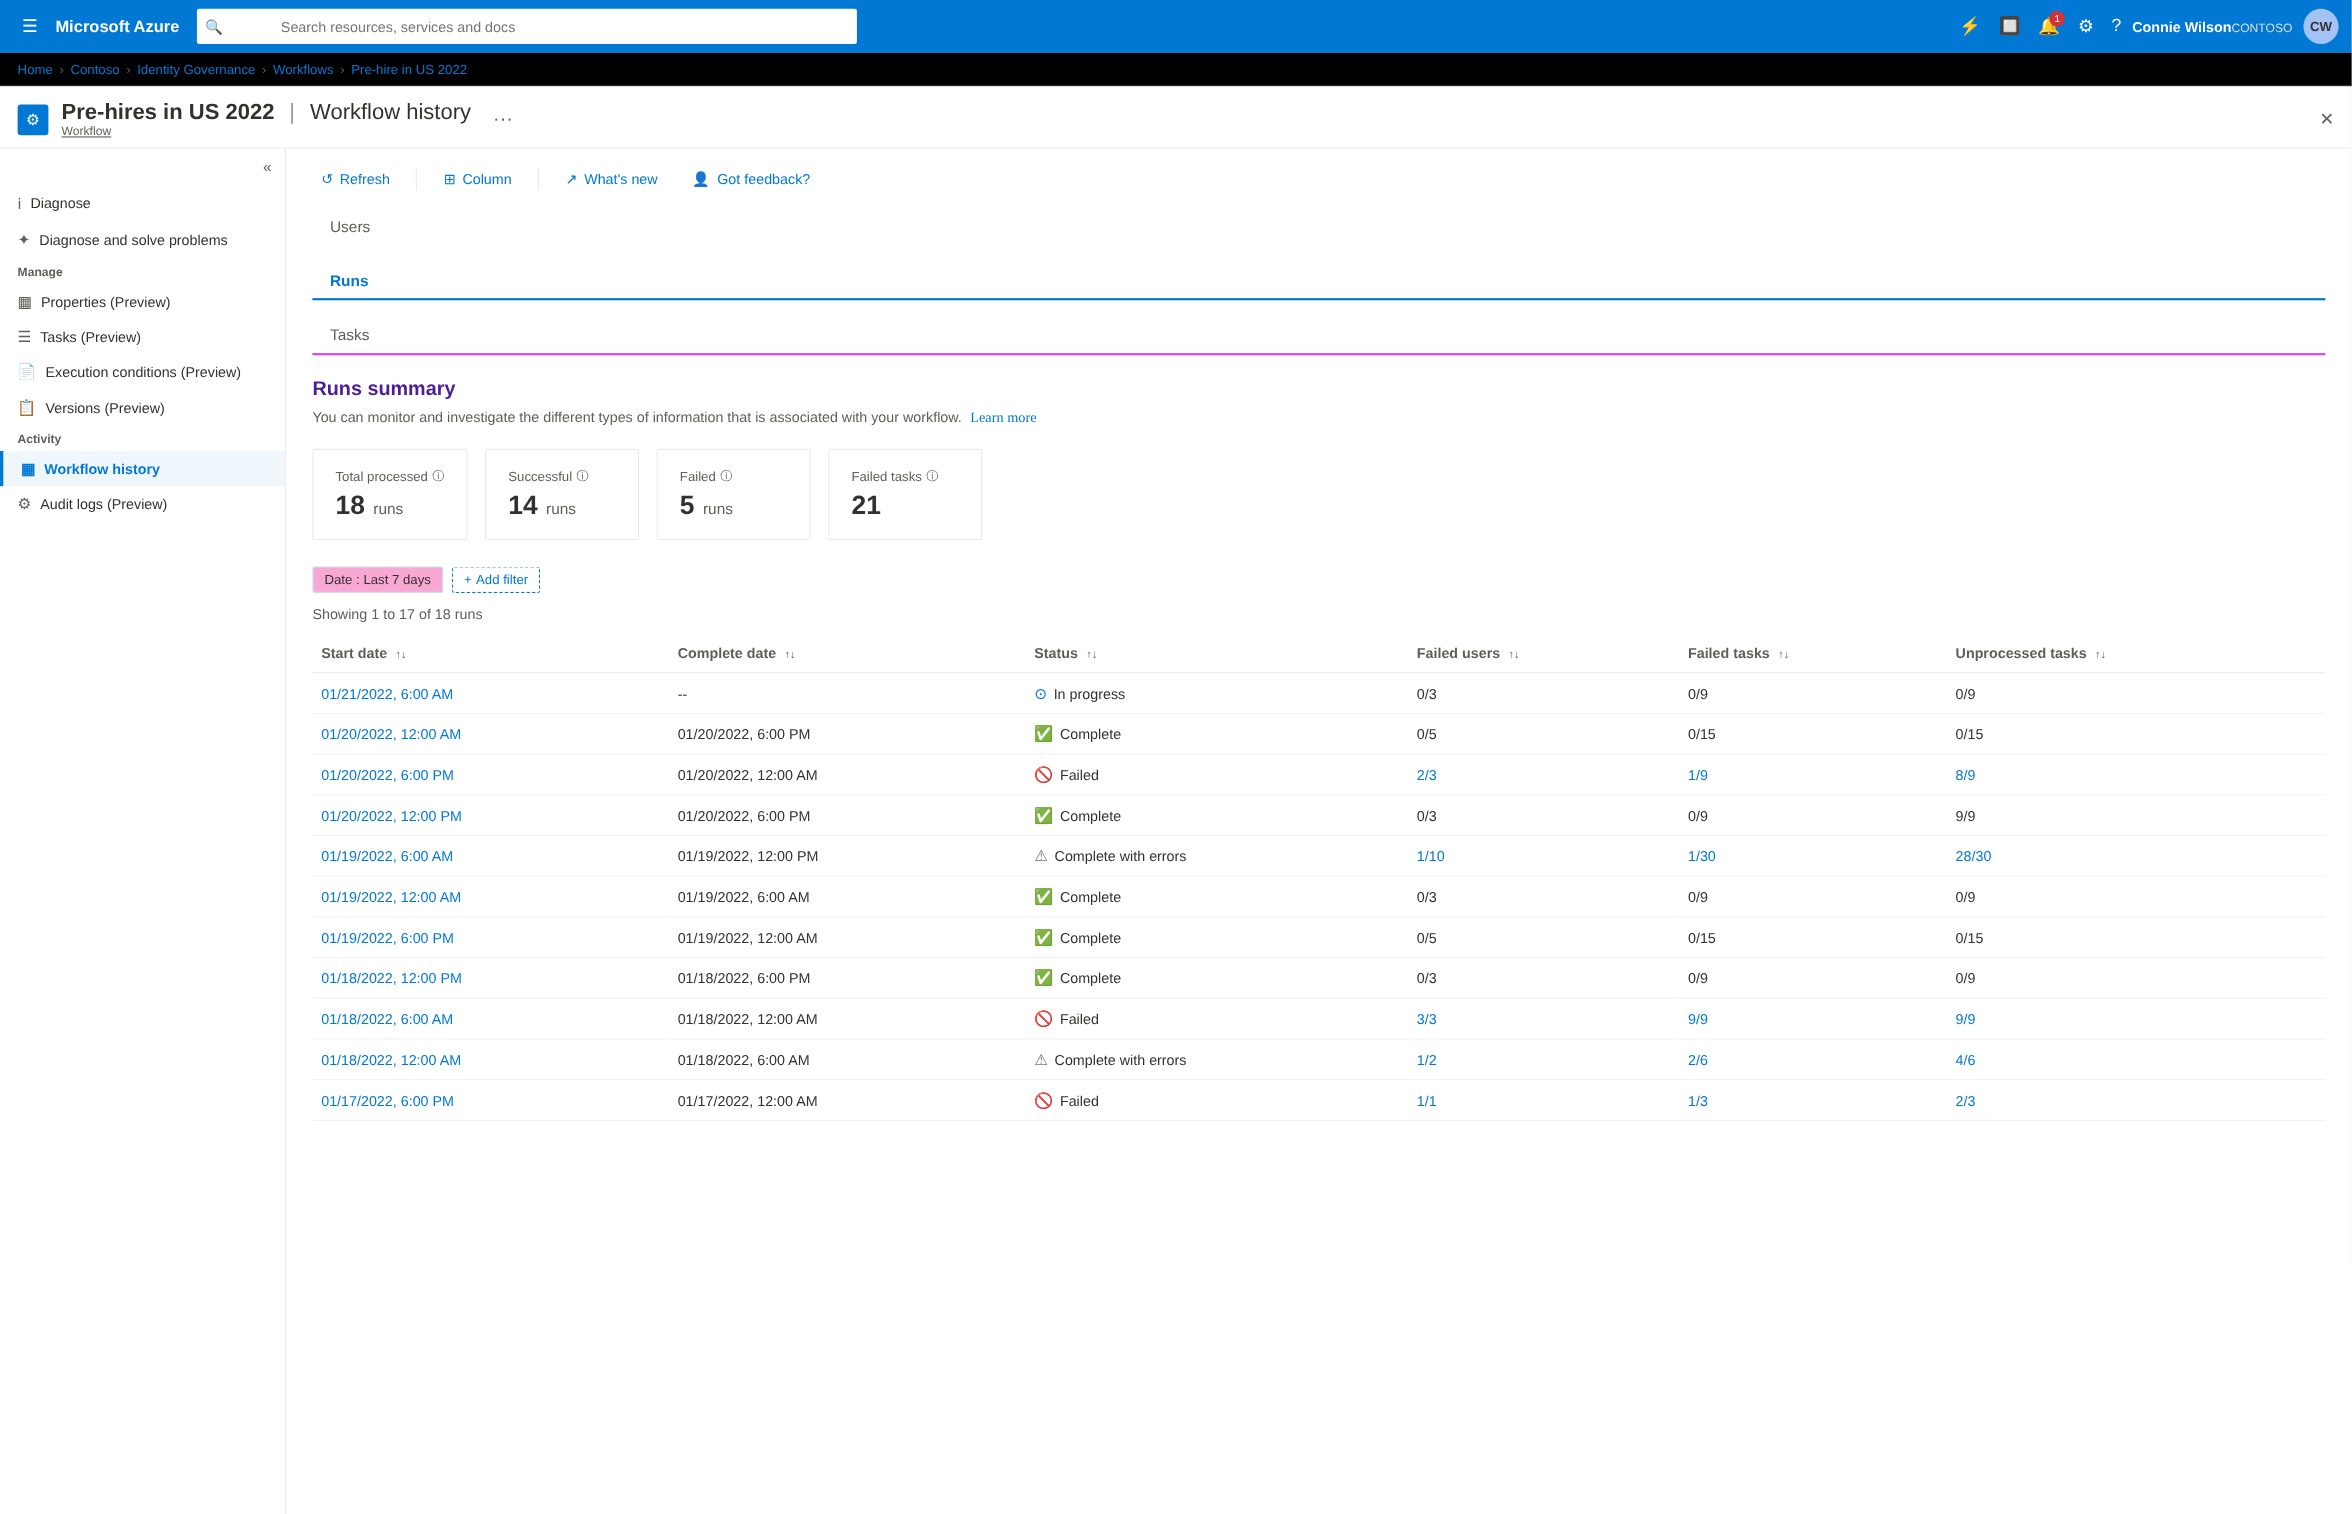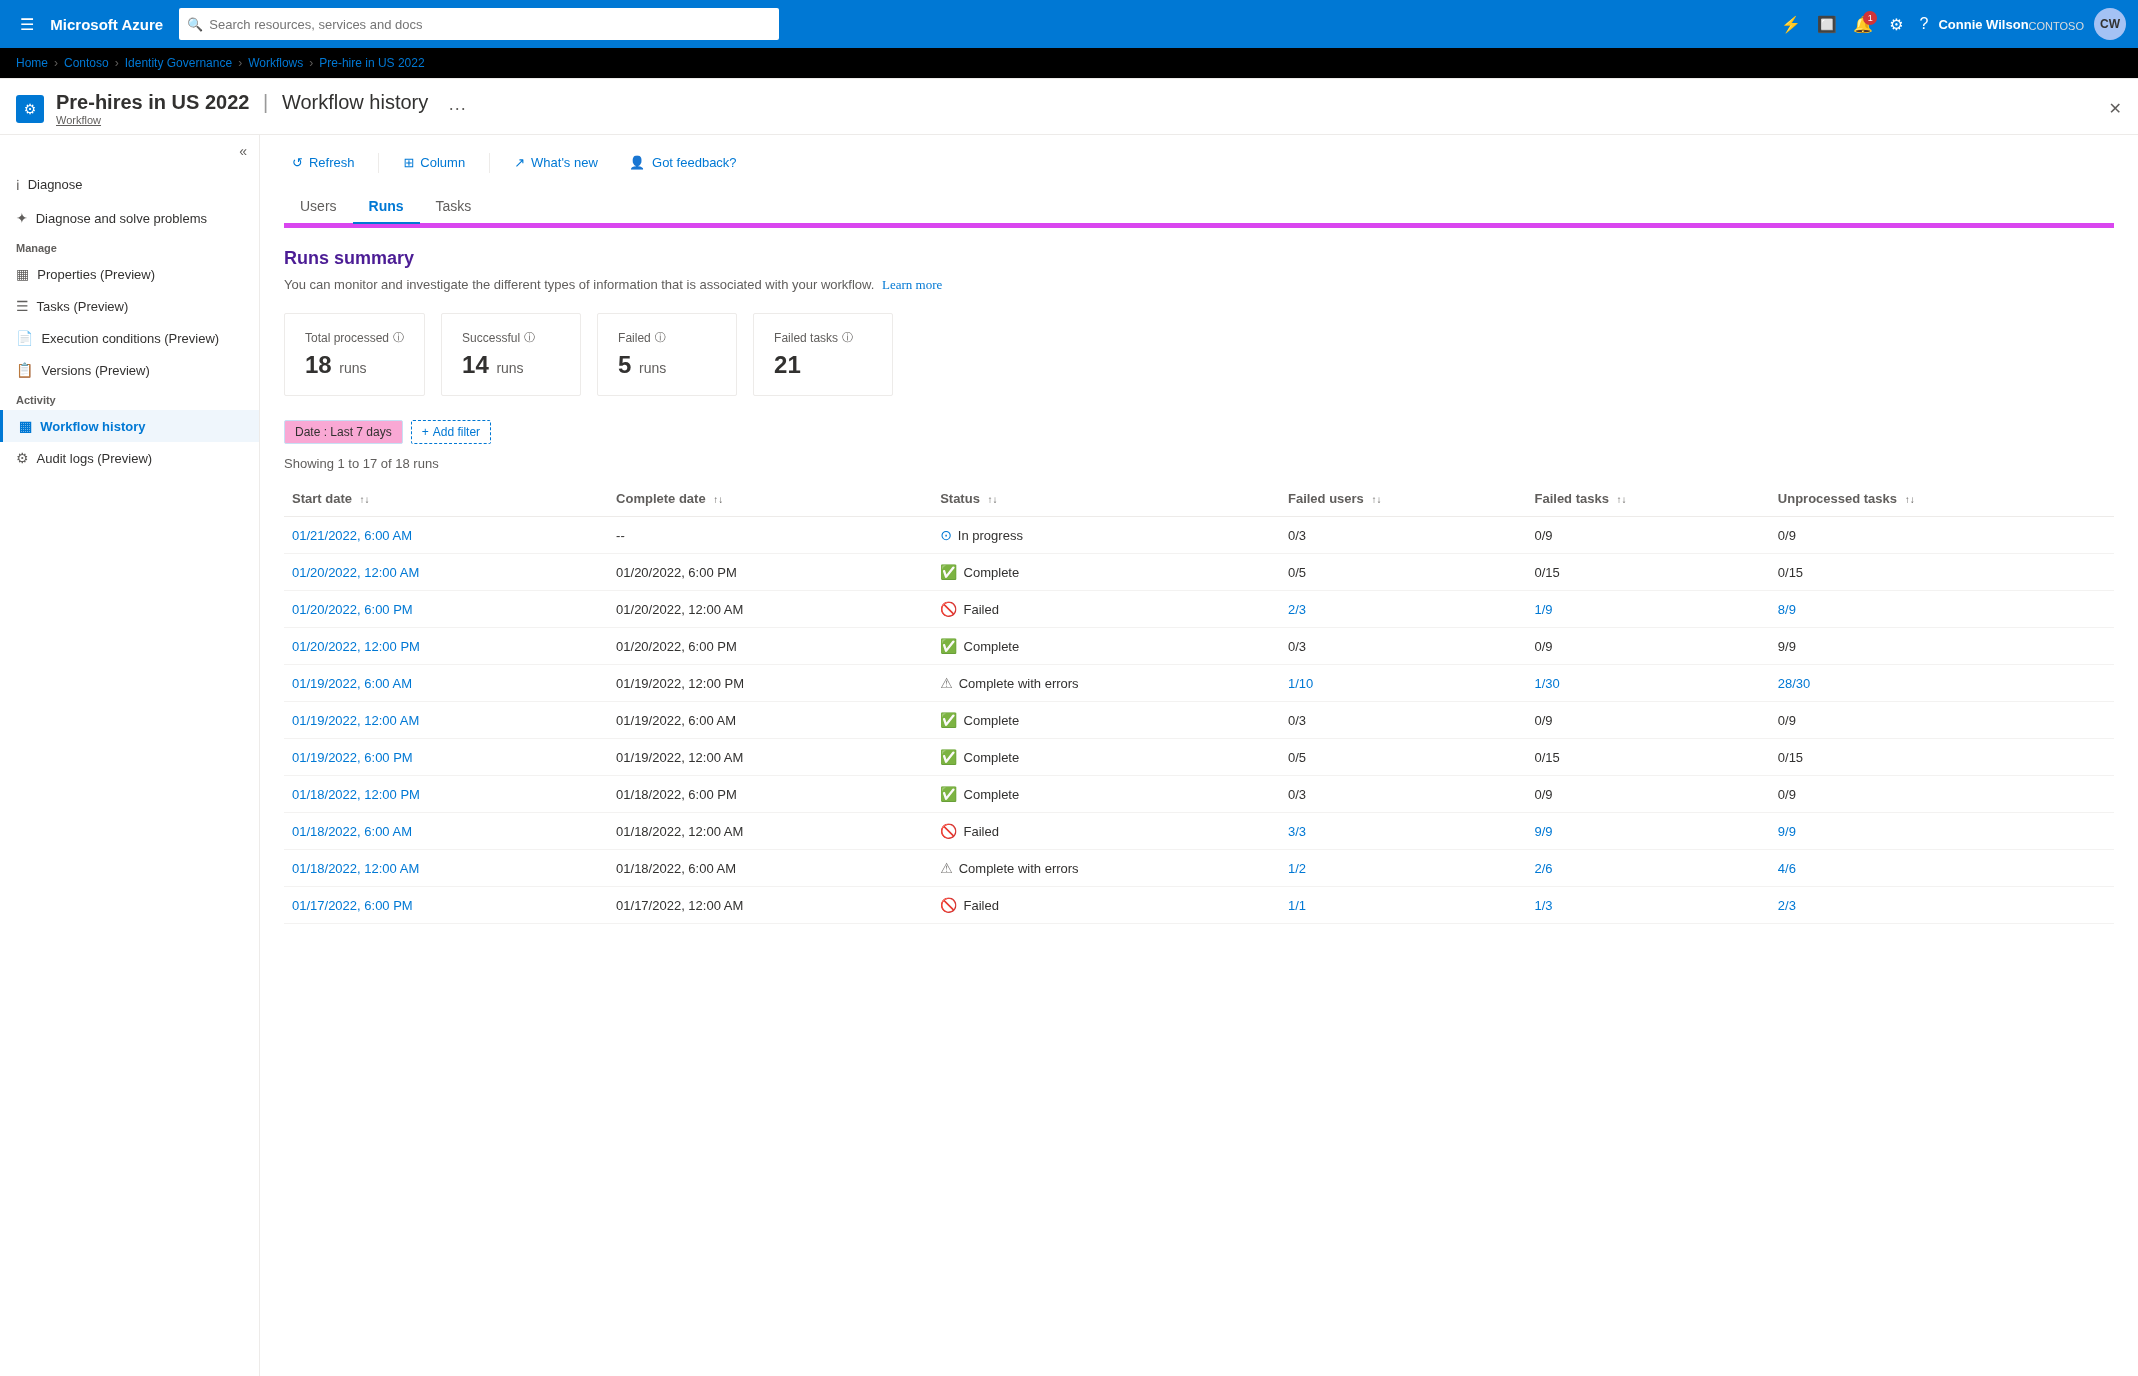--- a/index.html
+++ b/index.html
@@ -11,21 +11,21 @@
       height: 48px; padding: 0 12px; gap: 8px;
     }
     .top-nav-hamburger { cursor: pointer; font-size: 16px; padding: 8px; }
     .top-nav-brand { font-size: 15px; font-weight: 600; color: white; margin-right: 8px; }
     .top-nav-search {
       flex: 1; max-width: 600px; display: flex; align-items: center;
       background: white; border-radius: 2px; padding: 0 8px; height: 32px;
       color: #323130;
     }
     .top-nav-search input {
-      border: none; outline: none; font-size: 13px; width: 100%; color: #be185d;
+      border: none; outline: none; font-size: 13px; width: 100%; color: #be185d; margin-left: 46px;
     }
     .top-nav-icons { display: flex; align-items: center; gap: 4px; margin-left: auto; }
     .top-nav-icon { color: white; cursor: pointer; padding: 6px; font-size: 16px; position: relative; }
     .nav-badge {
       position: absolute; top: 2px; right: 2px; background: #d13438;
       color: white; border-radius: 50%; width: 14px; height: 14px;
       font-size: 9px; display: flex; align-items: center; justify-content: center;
     }
     .top-nav-user { display: flex; flex-direction: row; align-items: flex-end; color: white; font-size: 12px; cursor: pointer; }
     .top-nav-user .name { font-weight: 600; font-size: 13px; }
@@ -79,21 +79,21 @@
 
     
     .toolbar { display: flex; align-items: center; gap: 16px; margin-bottom: 16px; }
     .toolbar-btn {
       display: flex; align-items: center; gap: 6px; cursor: pointer; color: #0078d4;
       font-size: 13px; padding: 4px 8px; border: none; background: none;
     }
     .toolbar-divider { width: 1px; height: 20px; background: #edebe9; }
 
     
-    .tabs { display: flex; gap: 0; border-bottom: 5px solid #d946ef; margin-bottom: 20px; }
+    .tabs { display: flex; gap: 16px; border-bottom: 2px solid #d946ef; margin-bottom: 20px; flex-direction: column; }
     .tab {
       padding: 8px 16px; cursor: pointer; font-size: 14px; color: #605e5c;
       border-bottom: 2px solid transparent; margin-bottom: -1px;
     }
     .tab.active { color: #0078d4; border-bottom-color: #0078d4; font-weight: 600; }
 
     
     .section-title { font-size: 18px; font-weight: 700; color: #4c1d95; margin-bottom: 8px; }
     .section-desc { font-size: 13px; color: #605e5c; margin-bottom: 20px; }
     .section-desc a { color: #0078d4; text-decoration: none; font-family: Liberation Serif, serif; }

